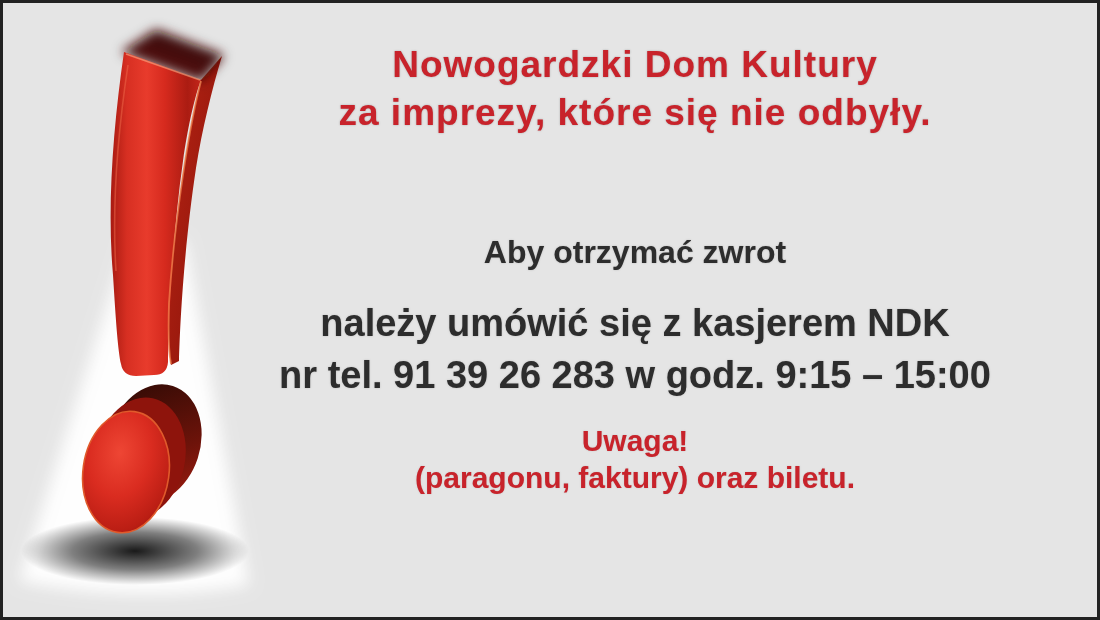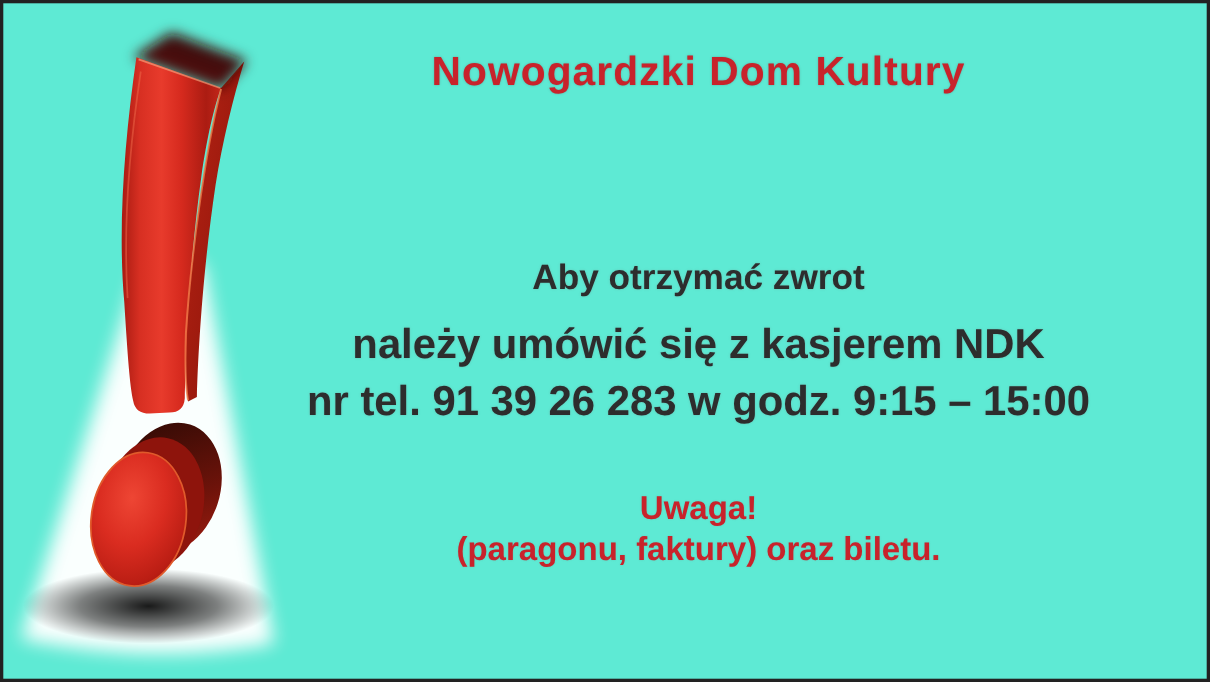--- a/index.html
+++ b/index.html
@@ -2,21 +2,21 @@
 <html><head>
 <meta charset="utf-8">
 <style>
   * { margin:0; padding:0; box-sizing:border-box; }
   html,body { width:1100px; height:620px; }
   body { font-family:"Liberation Sans", sans-serif; }
 
   .poster {
     position:relative;
     width:1100px; height:620px;
-    background:#5eead4;
+    background:#e5e5e5;
     border:3px solid #222222;
     overflow:hidden;
   }
 
   .mark-graphic {
     position:absolute; left:0; top:0;
     width:280px; height:620px;
   }
 
   .text-col {
@@ -32,28 +32,28 @@
   }
 
   .heading-line {
     position:absolute; left:0; right:0; top:226px;
     font-size:32px; line-height:46px;
     color:#2d2d2d;
     text-shadow:0 0 2px rgba(120,120,120,.4);
   }
 
   .contact-block {
-    position:absolute; left:0; right:0; top:284px;
+    position:absolute; left:0; right:0; top:294px;
     font-size:38px; line-height:52px;
     color:#2d2d2d;
     text-shadow:0 0 2px rgba(120,120,120,.4);
   }
 
   .notice-block {
-    position:absolute; left:0; right:0; top:441px;
+    position:absolute; left:0; right:0; top:419px;
     font-size:30px; line-height:37px;
     color:#c8232b;
     text-shadow:0 0 1.5px rgba(120,120,120,.35);
   }
 </style>
 </head>
 <body>
 
 <div class="poster">
 
@@ -119,20 +119,21 @@
 
     <ellipse cx="151" cy="441" rx="46" ry="61" transform="rotate(18 151 441)" fill="url(#g-dotback)"></ellipse>
     <ellipse cx="137" cy="455" rx="45" ry="61" transform="rotate(12 137 455)" fill="#8e140c"></ellipse>
     <ellipse cx="123" cy="469" rx="43" ry="61" transform="rotate(8 123 469)" fill="url(#g-dot)" stroke="#e05a2b" stroke-width="1.6"></ellipse>
   </svg>
 
   <div class="text-col">
 
     <div class="title-block">
       <div>Nowogardzki Dom Kultury</div>
+      <div>za imprezy, które się nie odbyły.</div>
     </div>
 
     <div class="heading-line">Aby otrzymać zwrot</div>
 
     <div class="contact-block">
       <div>należy umówić się z kasjerem NDK</div>
       <div>nr tel. 91 39 26 283 w godz. 9:15 – 15:00</div>
     </div>
 
     <div class="notice-block">

